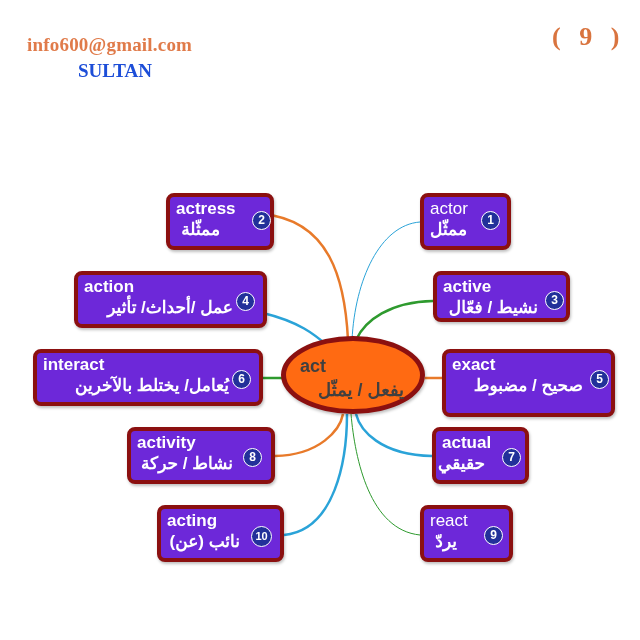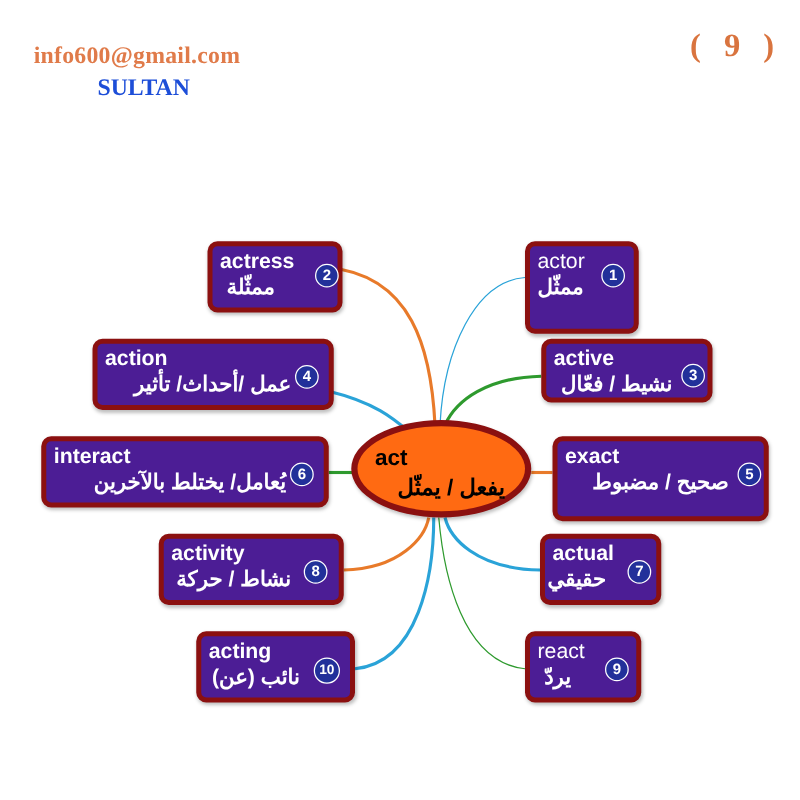--- a/index.html
+++ b/index.html
@@ -1,26 +1,26 @@
 <!DOCTYPE html>
 <html><head>
 <meta charset="utf-8">
 <style>
   html, body { margin:0; padding:0; }
   body { width:640px; height:640px; background:#ffffff; position:relative; overflow:hidden; font-family:"Liberation Sans", sans-serif; }
   .header-email { position:absolute; left:27px; top:34px; font-family:"Liberation Serif", "DejaVu Serif", serif; font-weight:bold; color:#e07b4a; font-size:19px; letter-spacing:0.2px; }
   .header-name { position:absolute; left:78px; top:60px; font-family:"Liberation Serif", "DejaVu Serif", serif; font-weight:bold; color:#1d4ed8; font-size:19px; }
   .page-num { position:absolute; left:552px; top:22px; font-family:"Liberation Serif", "DejaVu Serif", serif; font-weight:bold; color:#d9743f; font-size:26px; letter-spacing:6px; }
   svg.links { position:absolute; left:0; top:0; }
-  .node { position:absolute; box-sizing:border-box; background:#4c1d95; border:4px solid #8b1010; border-radius:8px; color:#fff; box-shadow:1px 2px 3px rgba(0,0,0,0.25); }
+  .node { position:absolute; box-sizing:border-box; background:#6d28d9; border:4px solid #8b1010; border-radius:8px; color:#fff; box-shadow:1px 2px 3px rgba(0,0,0,0.25); }
   .node .en { position:absolute; left:6px; top:2px; font-weight:bold; font-size:17px; line-height:20px; }
   .node .en.light { font-weight:normal; }
   .node .ar { position:absolute; top:22px; font-weight:bold; font-size:17px; line-height:22px; direction:rtl; white-space:nowrap; }
   .badge { position:absolute; width:19px; height:19px; border-radius:50%; background:#22309a; border:1.5px solid #fff; box-sizing:border-box; color:#fff; font-weight:bold; font-size:12px; line-height:16px; text-align:center; top:14px; }
-  .center { position:absolute; left:281px; top:336px; width:144px; height:78px; box-sizing:border-box; background:#ff6a12; border:5px solid #8b1010; border-radius:50%; color:#000000; box-shadow:1px 2px 3px rgba(0,0,0,0.25); }
+  .center { position:absolute; left:281px; top:336px; width:144px; height:78px; box-sizing:border-box; background:#ff6a12; border:5px solid #8b1010; border-radius:50%; color:#404040; box-shadow:1px 2px 3px rgba(0,0,0,0.25); }
   .center .en { position:absolute; left:14px; top:15px; font-weight:bold; font-size:18px; }
   .center .ar { position:absolute; right:16px; top:38px; font-weight:bold; font-size:18px; direction:rtl; white-space:nowrap; }
 </style>
 </head>
 <body>
 
 <div class="header-email">info600@gmail.com</div>
 <div class="header-name">SULTAN</div>
 <div class="page-num">( 9 )</div>
 
@@ -70,21 +70,21 @@
   <span class="badge" style="left:112px;top:17px;">8</span>
   <span class="ar" style="right:38px;">نشاط / حركة</span>
 </div>
 
 <div class="node" style="left:157px;top:505px;width:127px;height:57px;">
   <span class="en">acting</span>
   <span class="badge" style="left:90px;top:17px;width:21px;height:21px;font-size:11px;line-height:18px;">10</span>
   <span class="ar" style="right:40px;">نائب (عن)</span>
 </div>
 
-<div class="node" style="left:420px;top:193px;width:91px;height:74px;">
+<div class="node" style="left:420px;top:193px;width:91px;height:57px;">
   <span class="en light">actor</span>
   <span class="badge" style="left:57px;top:14px;">1</span>
   <span class="ar" style="right:40px;">ممثّل</span>
 </div>
 
 <div class="node" style="left:433px;top:271px;width:137px;height:51px;">
   <span class="en">active</span>
   <span class="badge" style="left:108px;top:16px;">3</span>
   <span class="ar" style="right:28px;">نشيط / فعّال</span>
 </div>

